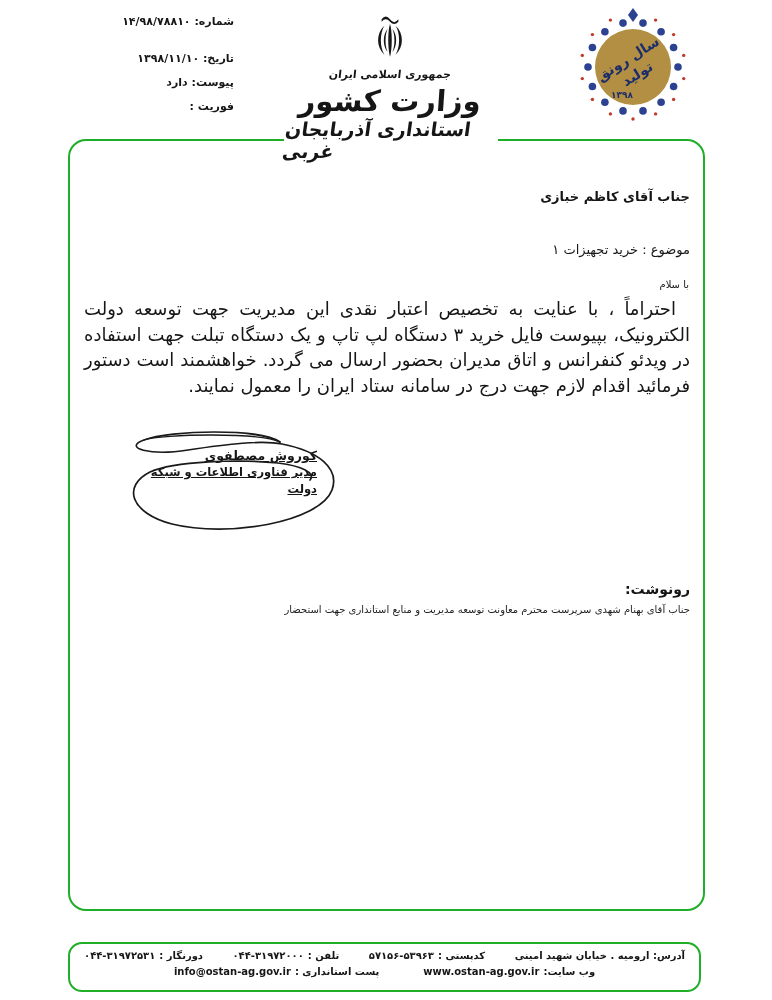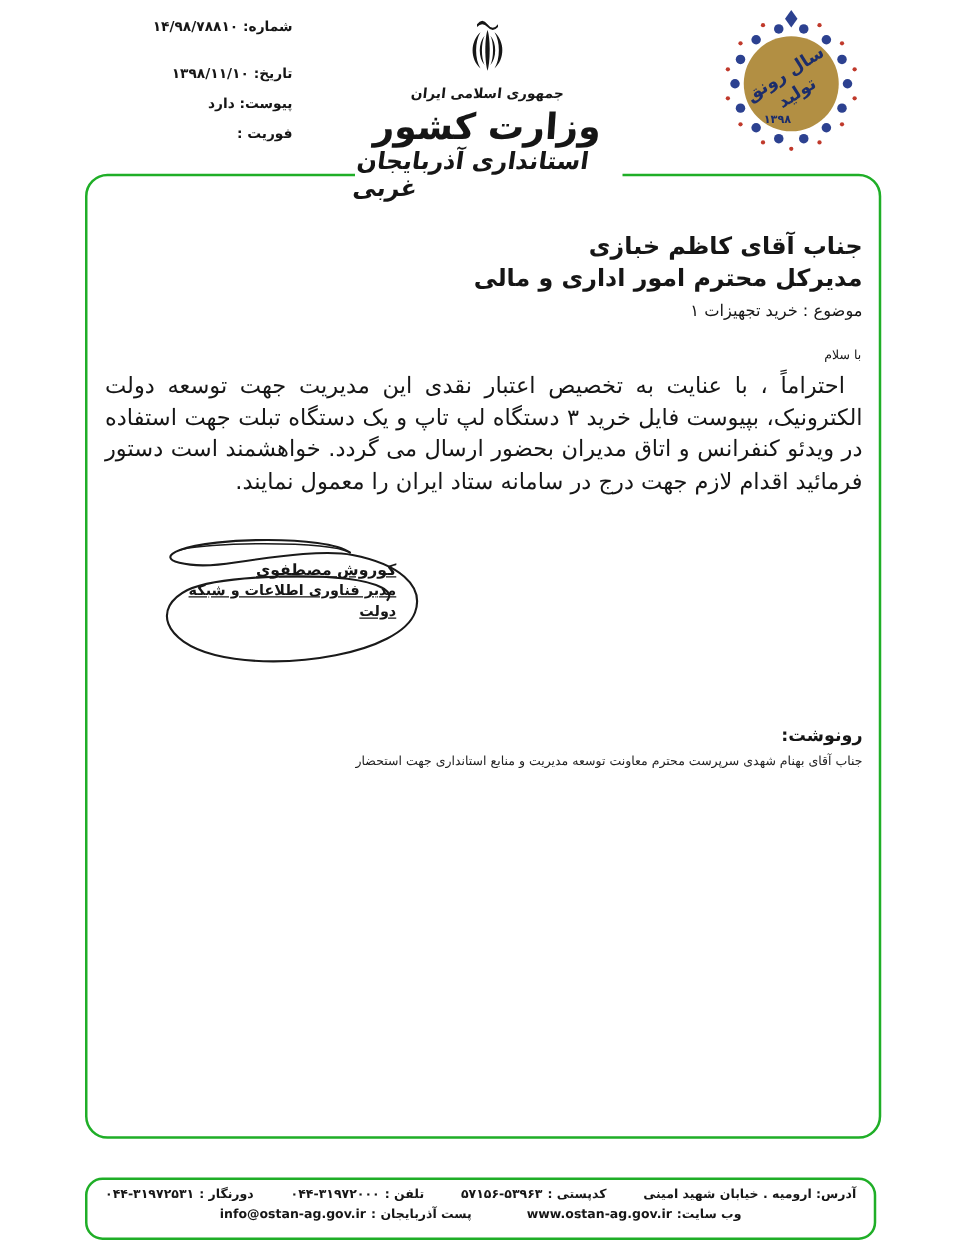--- a/index.html
+++ b/index.html
@@ -47,21 +47,21 @@
   
   .main-box{
     position:absolute;left:68px;top:139px;width:633px;height:768px;
     border:2px solid var(--green);border-radius:18px;z-index:1;
     background:#fff;
   }
 
   .recipient{
     position:absolute;right:82px;top:184px;z-index:4;
     direction:rtl;text-align:right;
-    font-size:19px;font-weight:bold;line-height:26px;
+    font-size:13px;font-weight:bold;line-height:26px;
   }
   .subject{
     position:absolute;right:82px;top:242px;z-index:4;
     direction:rtl;font-size:13px;
   }
   .salutation{
     position:absolute;right:83px;top:279px;z-index:4;
     direction:rtl;font-size:10px;
   }
   .body-text{
@@ -185,21 +185,20 @@
   </svg>
 
   <div class="org-callig">
     <span>استانداری آذربایجان غربی</span>
   </div>
 
   <div class="main-box"></div>
 
   <div class="recipient">
     <div>جناب آقای کاظم خبازی</div>
-    <div>مدیرکل محترم امور اداری و مالی</div>
   </div>
 
   <div class="subject">
     <span>موضوع :</span>
     <span>خرید تجهیزات ۱</span>
   </div>
 
   <div class="salutation">با سلام</div>
 
   <div class="body-text">احتراماً ، با عنایت به تخصیص اعتبار نقدی این مدیریت جهت توسعه دولت الکترونیک، بپیوست فایل خرید ۳ دستگاه لپ تاپ و یک دستگاه تبلت جهت استفاده در ویدئو کنفرانس و اتاق مدیران بحضور ارسال می گردد. خواهشمند است دستور فرمائید اقدام لازم جهت درج در سامانه ستاد ایران را معمول نمایند.</div>
@@ -235,19 +234,19 @@
         <span>دورنگار :</span>
         <span class="ltr">۰۴۴-۳۱۹۷۲۵۳۱</span>
       </span>
     </div>
     <div class="f-row2">
       <span class="f-item">
         <span>وب سایت:</span>
         <span class="ltr">www.ostan-ag.gov.ir</span>
       </span>
       <span class="f-item">
-        <span>پست آذربایجان :</span>
+        <span>پست استانداری :</span>
         <span class="ltr">info@ostan-ag.gov.ir</span>
       </span>
     </div>
   </div>
 
 </div>
 
 </body></html>

